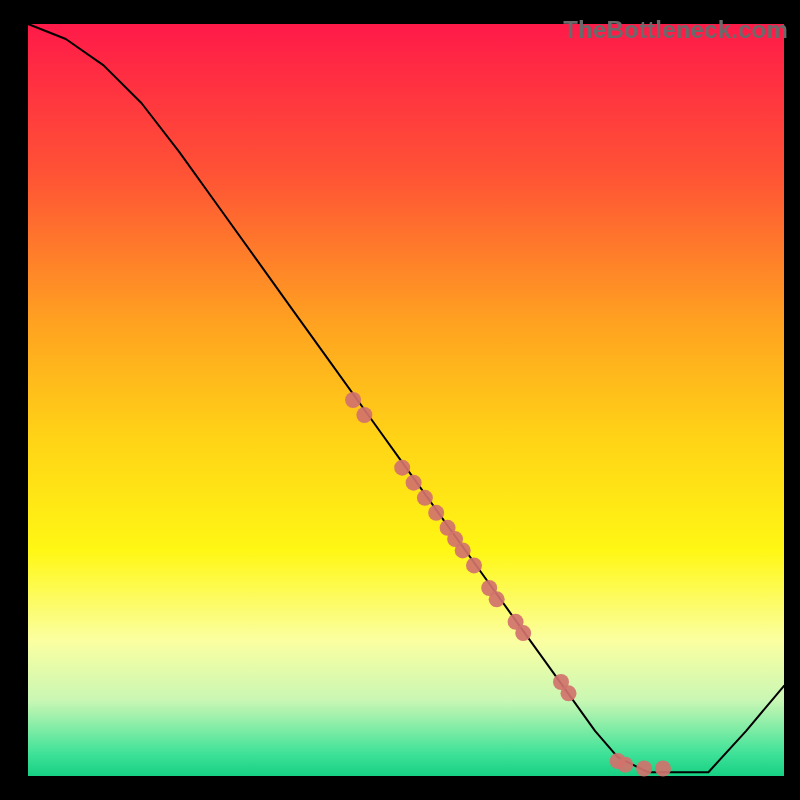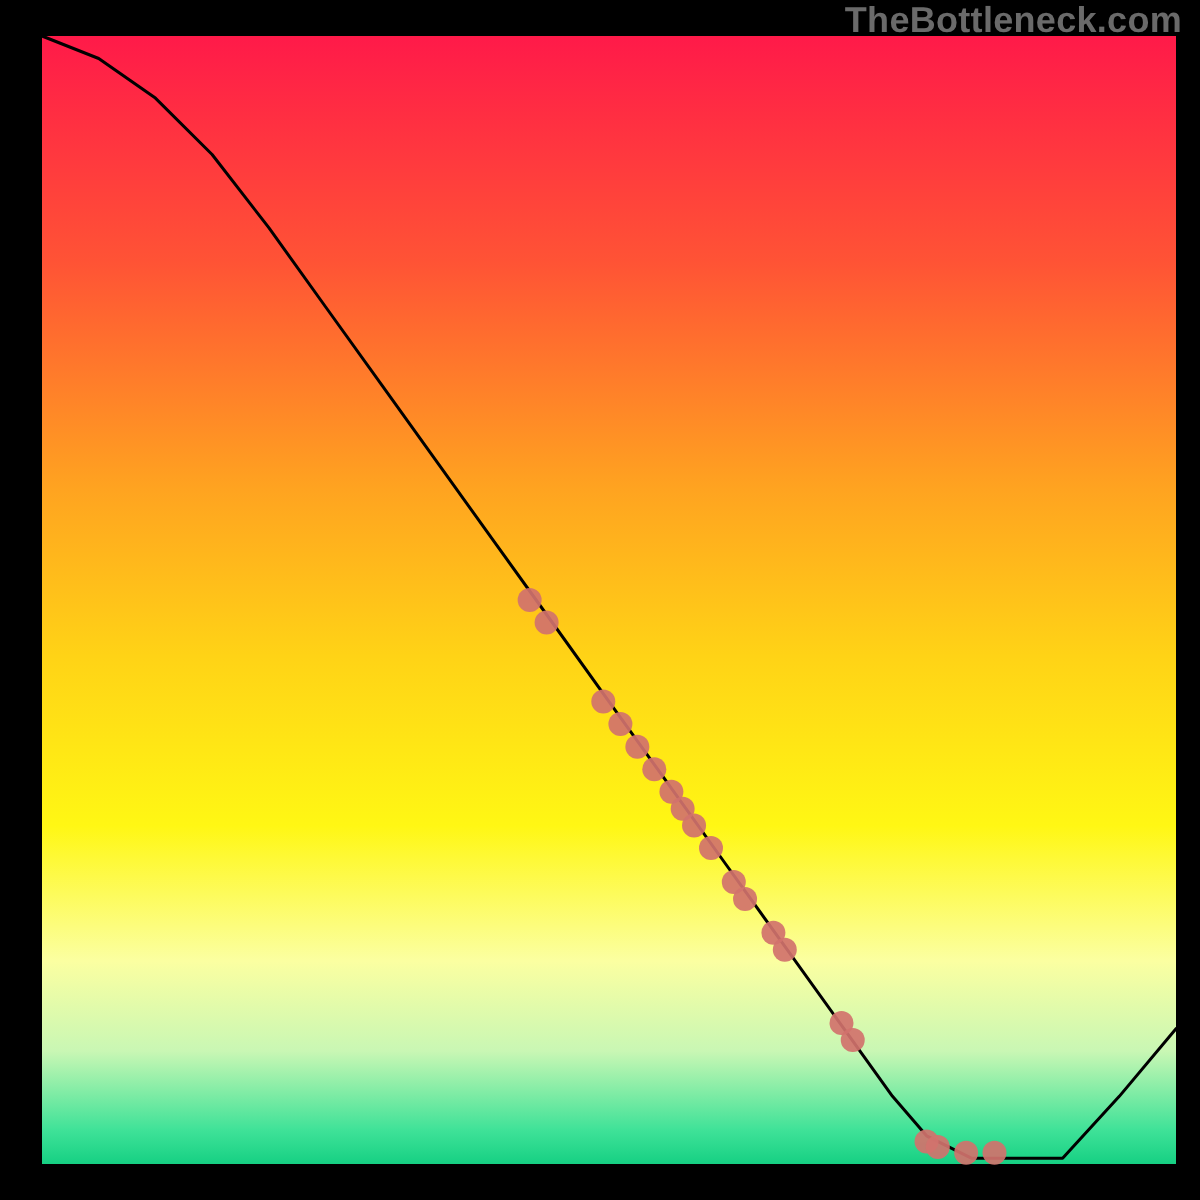--- a/index.html
+++ b/index.html
@@ -13,21 +13,21 @@
   .stage {
     position: relative;
     width: 800px;
     height: 800px;
   }
   svg {
     display: block;
   }
   .watermark {
     position: absolute;
-    top: 0;
+    top: 16px;
     right: 12px;
     font-family: Arial, Helvetica, sans-serif;
     font-size: 24px;
     font-weight: 600;
     color: #6a6a6a;
     letter-spacing: 0.2px;
     user-select: none;
   }
 </style>
 </head>

